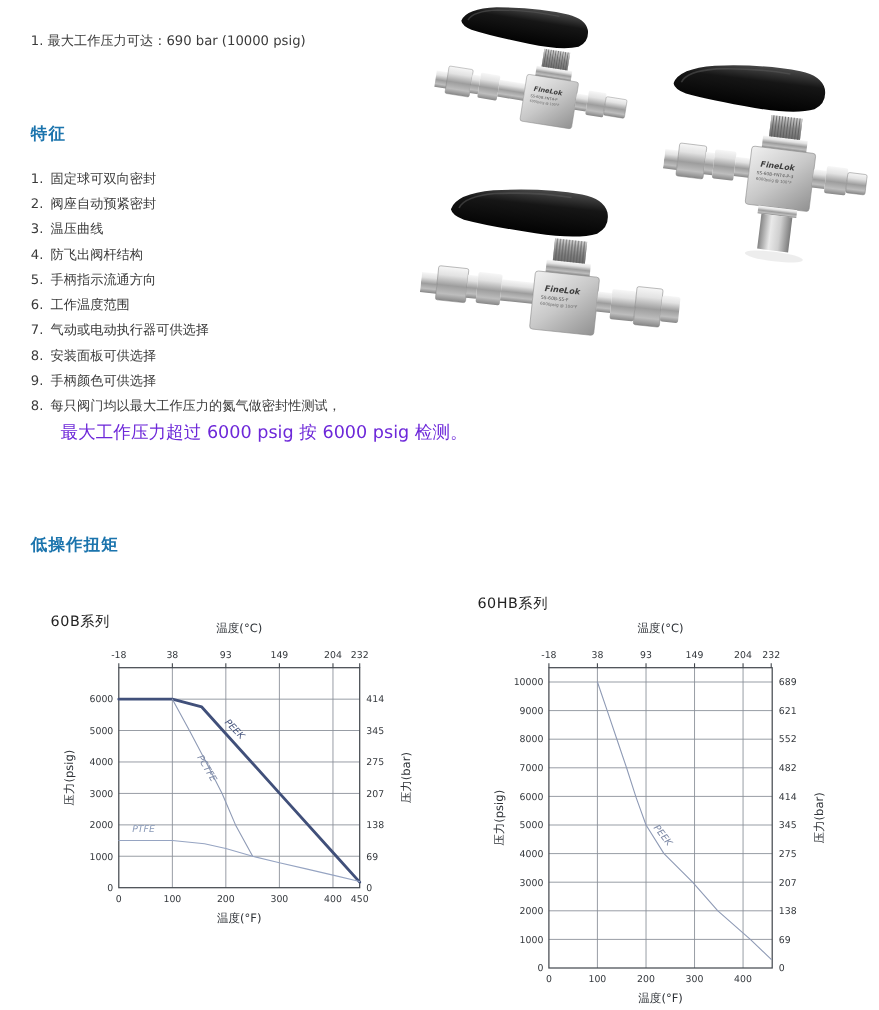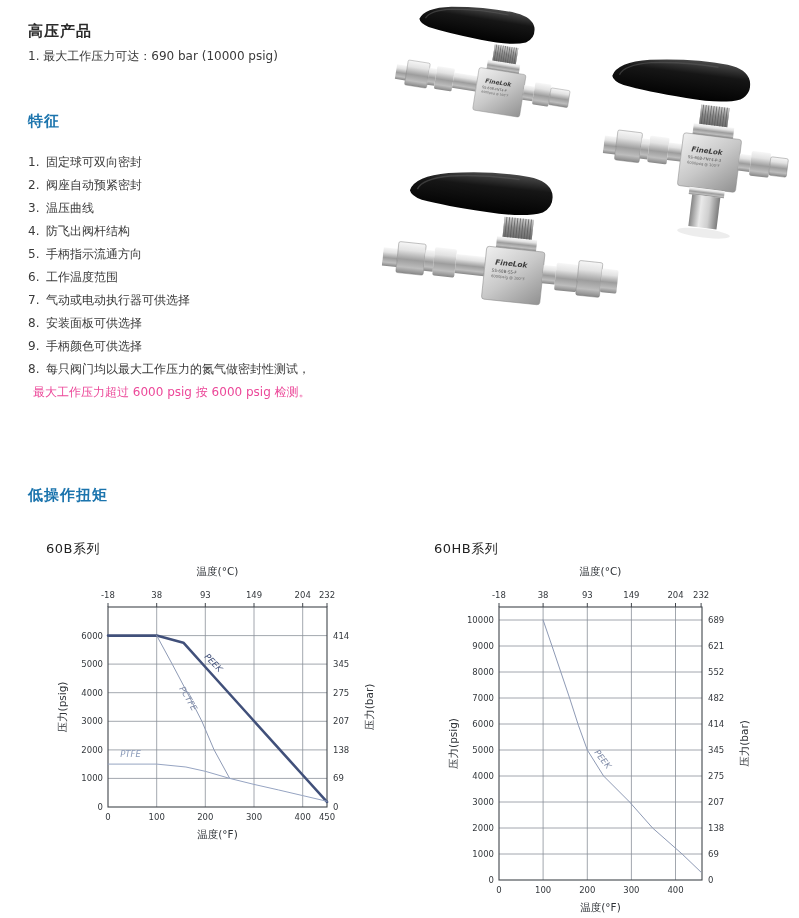--- a/index.html
+++ b/index.html
@@ -4,21 +4,21 @@
 <style>
   html,body{margin:0;padding:0}
   body{width:799px;height:918px;position:relative;background:#ffffff;overflow:hidden;
        font-family:"DejaVu Sans","Liberation Sans",sans-serif;color:#333}
   .abs{position:absolute}
   .h-dark{font-size:15px;font-weight:bold;color:#2a2a2a;letter-spacing:1px}
   .h-blue{font-size:15px;font-weight:bold;color:#1b74ad;letter-spacing:1px}
   .body-line{font-size:12px;color:#3a3a3a;line-height:24px;white-space:nowrap}
   .feat-row{display:flex;font-size:12px;color:#3a3a3a;line-height:23px;white-space:nowrap}
   .feat-num{min-width:14px;margin-right:4px}
-  .feat-cont{margin-left:5px;font-size:12px;color:#ec4899;line-height:23px;white-space:nowrap}
+  .feat-cont{margin-left:27px;font-size:16px;color:#6d28d9;line-height:23px;white-space:nowrap}
   .chart-title{font-size:13px;color:#222;letter-spacing:.5px}
   svg text{font-family:"DejaVu Sans","Liberation Sans",sans-serif}
   .tick{font-size:8.5px;fill:#34383d}
   .axis-title{font-size:10.5px;fill:#2e3237}
   .series-label{font-size:8.5px;font-style:italic}
   .valve{position:absolute}
 </style>
 </head>
 <body>
 
@@ -52,21 +52,20 @@
       <stop offset=".65" stop-color="#cfcfcf"></stop>
         <stop offset="1" stop-color="#7b7b7b"></stop>
     </linearGradient>
     <pattern id="kn" width="3" height="24" patternUnits="userSpaceOnUse">
       <line x1="1.5" y1="0" x2="1.5" y2="24" stroke="#5a5a5a" stroke-width="1"></line>
     </pattern>
   </defs>
 </svg>
 
 <div class="abs" style="left:28px;top:22px">
-  <div class="h-dark">高压产品</div>
   <div class="body-line" style="margin-top:3px">1. 最大工作压力可达：690 bar (10000 psig)</div>
 </div>
 
 <div class="abs" style="left:28px;top:112px">
   <div class="h-blue" style="margin-bottom:20px">特征</div>
   <div class="feat-row">
       <span class="feat-num">1.</span>
       <span>固定球可双向密封</span>
     </div>
   <div class="feat-row">
@@ -195,21 +194,21 @@
   <path d="M30,31 Q34,19 64,13 Q104,7 140,9" stroke="#5a5a5a" stroke-width="1.6" fill="none" opacity=".55"></path>
   <g>
     <text x="123" y="104" font-size="8" font-style="italic" font-weight="bold" fill="#3c3c3c" font-family="'DejaVu Serif',serif">FineLok</text>
     <text x="120" y="112" font-size="4.5" fill="#555">SS-60B-S5-F</text>
     <text x="120" y="118" font-size="4" fill="#666">6000psig @ 100°F</text>
   </g>
 </svg>
 
 <div class="abs h-blue" style="left:28px;top:486px">低操作扭矩</div>
 
-<div class="abs chart-title" style="left:46px;top:540px">60B系列</div>
+<div class="abs chart-title" style="left:46px;top:556px">60B系列</div>
 <div class="abs chart-title" style="left:434px;top:540px">60HB系列</div>
 
 <svg id="csvg0" class="abs" style="left:40px;top:528px" width="365" height="332">
     <line x1="116.7" y1="79" x2="116.7" y2="279" stroke="#8a9099" stroke-width="0.8"></line>
     <line x1="165.3" y1="79" x2="165.3" y2="279" stroke="#8a9099" stroke-width="0.8"></line>
     <line x1="214" y1="79" x2="214" y2="279" stroke="#8a9099" stroke-width="0.8"></line>
     <line x1="262.7" y1="79" x2="262.7" y2="279" stroke="#8a9099" stroke-width="0.8"></line>
     <line x1="68" y1="250.4" x2="287" y2="250.4" stroke="#8a9099" stroke-width="0.8"></line>
     <line x1="68" y1="221.9" x2="287" y2="221.9" stroke="#8a9099" stroke-width="0.8"></line>
     <line x1="68" y1="193.3" x2="287" y2="193.3" stroke="#8a9099" stroke-width="0.8"></line>

